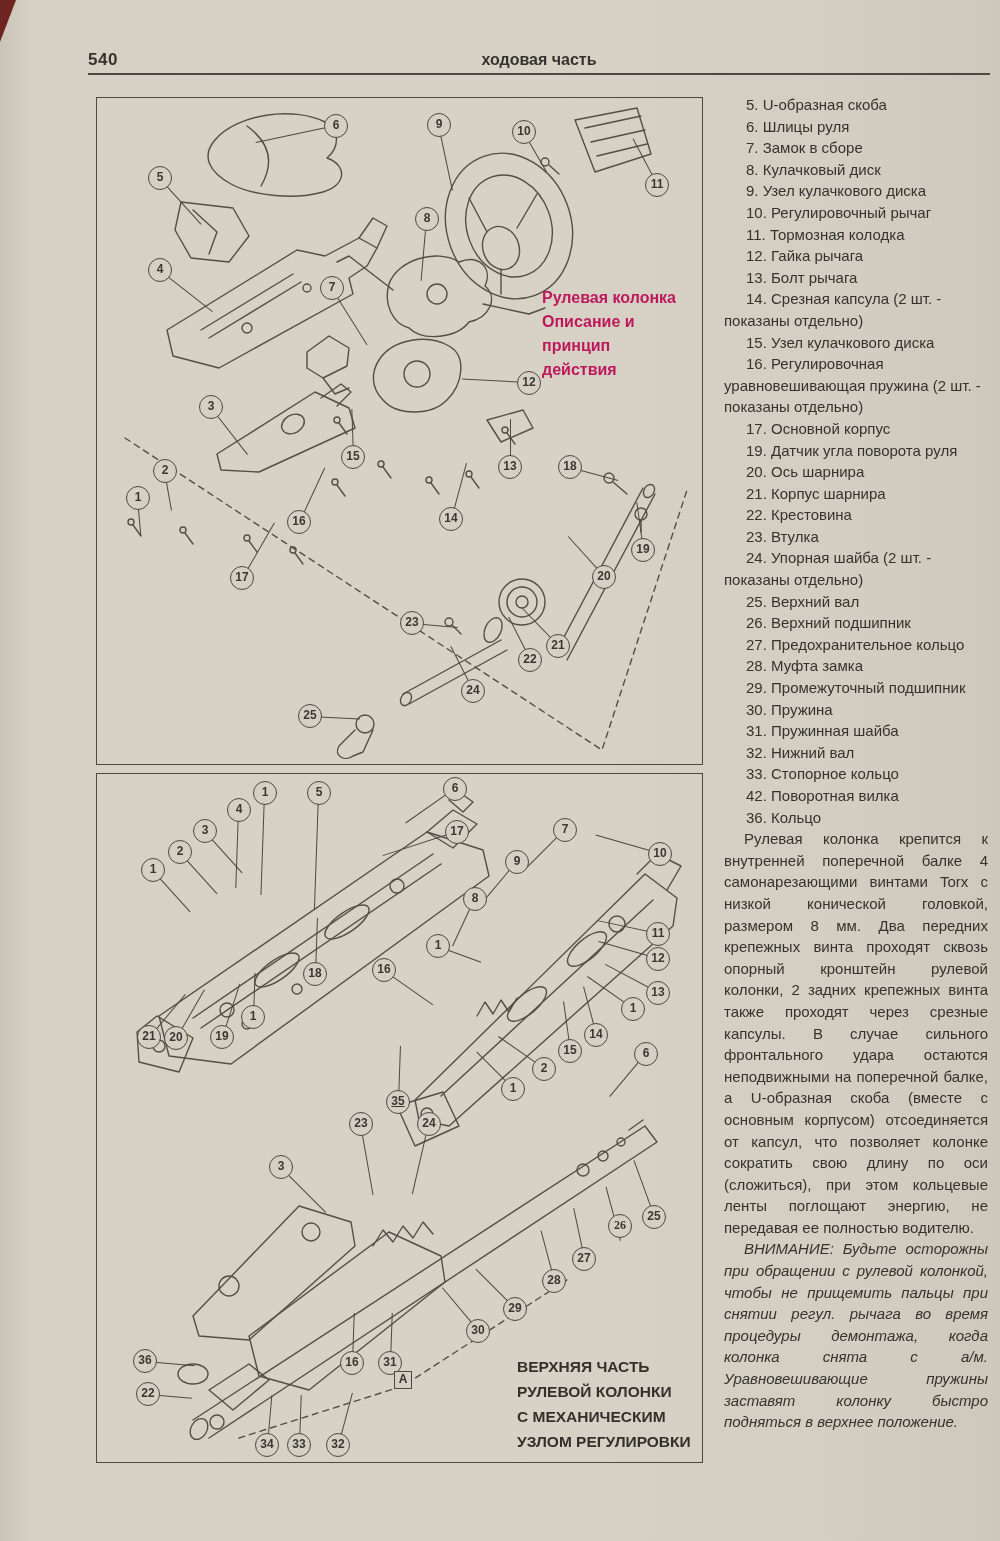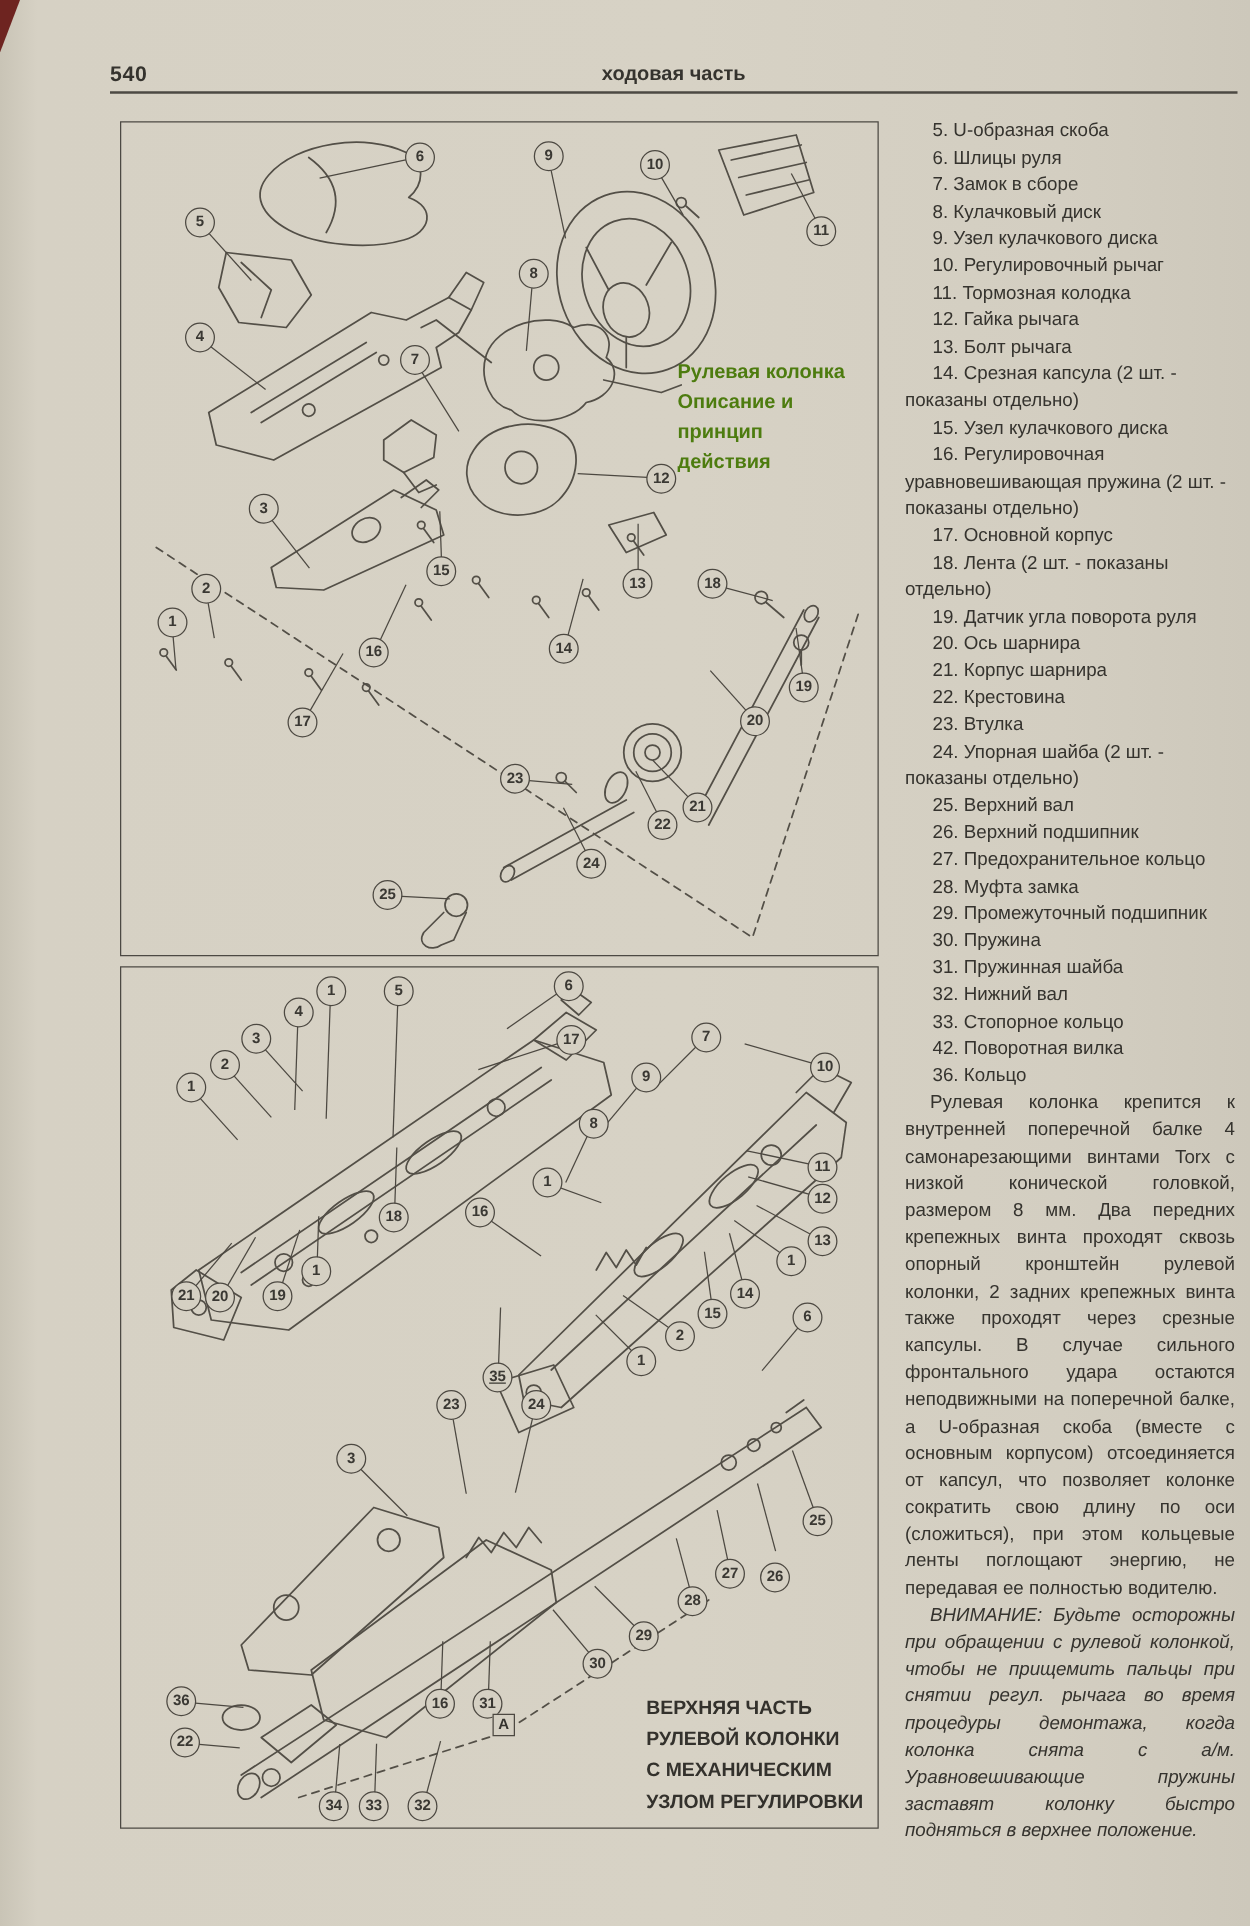--- a/index.html
+++ b/index.html
@@ -14,21 +14,21 @@
   
   .page-num{position:absolute;left:88px;top:50px;font-size:17px;font-weight:bold;letter-spacing:.5px;}
   .header-title{position:absolute;left:88px;top:51px;width:902px;text-align:center;
     font-size:16px;font-weight:bold;}
   .rule{position:absolute;left:88px;top:73px;width:902px;height:2px;background:#4c4943;}
   
   .diagram{position:absolute;left:96px;width:607px;border:1.6px solid #4c4943;box-sizing:border-box;}
   .d1{top:97px;height:668px;}
   .d2{top:773px;height:690px;}
   .diagram svg{position:absolute;left:0;top:0;}
-  .cap1{position:absolute;left:445px;top:188px;font-size:16px;font-weight:bold;line-height:24px;color:#4d7c0f;}
+  .cap1{position:absolute;left:445px;top:188px;font-size:16px;font-weight:bold;line-height:24px;color:#be185d;}
   .cap2{position:absolute;left:420px;top:580px;font-size:15.5px;font-weight:bold;line-height:25px;color:#33312c;}
   
   .callout{position:absolute;width:24px;height:24px;border:1.6px solid #4c4841;border-radius:50%;
     box-sizing:border-box;background:#d5d0c3;text-align:center;line-height:21px;
     font-size:12px;font-weight:bold;color:#3a3833;z-index:3;}
   .leader{position:absolute;height:0;border-top:1.5px solid #4c4841;transform-origin:0 0;z-index:1;}
   .marker-a{position:absolute;width:18px;height:18px;border:1.4px solid #4c4841;box-sizing:border-box;
     background:#d5d0c3;text-align:center;line-height:15px;font-size:12px;font-weight:bold;z-index:3;}
   
   .right-col{position:absolute;left:724px;top:94px;width:264px;height:1380px;overflow:hidden;}
@@ -303,21 +303,21 @@
     <div class="callout" style="left: 113px; top: 251px;">19</div>
     <div class="leader" style="left: 264px; top: 350px; width: 72px; transform: rotate(80deg);"></div>
     <div class="callout" style="left: 252px; top: 338px;">23</div>
     <div class="leader" style="left: 332px; top: 350px; width: 72px; transform: rotate(103deg);"></div>
     <div class="callout" style="left: 320px; top: 338px;">24</div>
     <div class="leader" style="left: 184px; top: 393px; width: 64px; transform: rotate(45deg);"></div>
     <div class="callout" style="left: 172px; top: 381px;">3</div>
     <div class="leader" style="left: 557px; top: 443px; width: 60px; transform: rotate(250deg);"></div>
     <div class="callout" style="left: 545px; top: 431px;">25</div>
     <div class="leader" style="left: 523px; top: 467px; width: 56px; transform: rotate(255deg);"></div>
-    <div class="callout" style="left: 511px; top: 476px;">26</div>
+    <div class="callout" style="left: 511px; top: 440px; font-family: Liberation Serif, serif;">26</div>
     <div class="leader" style="left: 487px; top: 485px; width: 52px; transform: rotate(258deg);"></div>
     <div class="callout" style="left: 475px; top: 473px;">27</div>
     <div class="leader" style="left: 457px; top: 507px; width: 52px; transform: rotate(255deg);"></div>
     <div class="callout" style="left: 445px; top: 495px;">28</div>
     <div class="leader" style="left: 418px; top: 535px; width: 56px; transform: rotate(225deg);"></div>
     <div class="callout" style="left: 406px; top: 523px;">29</div>
     <div class="leader" style="left: 381px; top: 557px; width: 56px; transform: rotate(230deg);"></div>
     <div class="callout" style="left: 369px; top: 545px;">30</div>
     <div class="leader" style="left: 255px; top: 589px; width: 50px; transform: rotate(272deg);"></div>
     <div class="callout" style="left: 243px; top: 577px;">16</div>
@@ -344,21 +344,20 @@
       <div class="part-item">8. Кулачковый диск</div>
       <div class="part-item">9. Узел кулачкового диска</div>
       <div class="part-item">10. Регулировочный рычаг</div>
       <div class="part-item">11. Тормозная колодка</div>
       <div class="part-item">12. Гайка рычага</div>
       <div class="part-item">13. Болт рычага</div>
       <div class="part-item">14. Срезная капсула (2 шт. - показаны отдельно)</div>
       <div class="part-item">15. Узел кулачкового диска</div>
       <div class="part-item">16. Регулировочная уравновешивающая пружина (2 шт. - показаны отдельно)</div>
       <div class="part-item">17. Основной корпус</div>
-      <div class="part-item">18. Лента (2 шт. - показаны отдельно)</div>
       <div class="part-item">19. Датчик угла поворота руля</div>
       <div class="part-item">20. Ось шарнира</div>
       <div class="part-item">21. Корпус шарнира</div>
       <div class="part-item">22. Крестовина</div>
       <div class="part-item">23. Втулка</div>
       <div class="part-item">24. Упорная шайба (2 шт. - показаны отдельно)</div>
       <div class="part-item">25. Верхний вал</div>
       <div class="part-item">26. Верхний подшипник</div>
       <div class="part-item">27. Предохранительное кольцо</div>
       <div class="part-item">28. Муфта замка</div>

